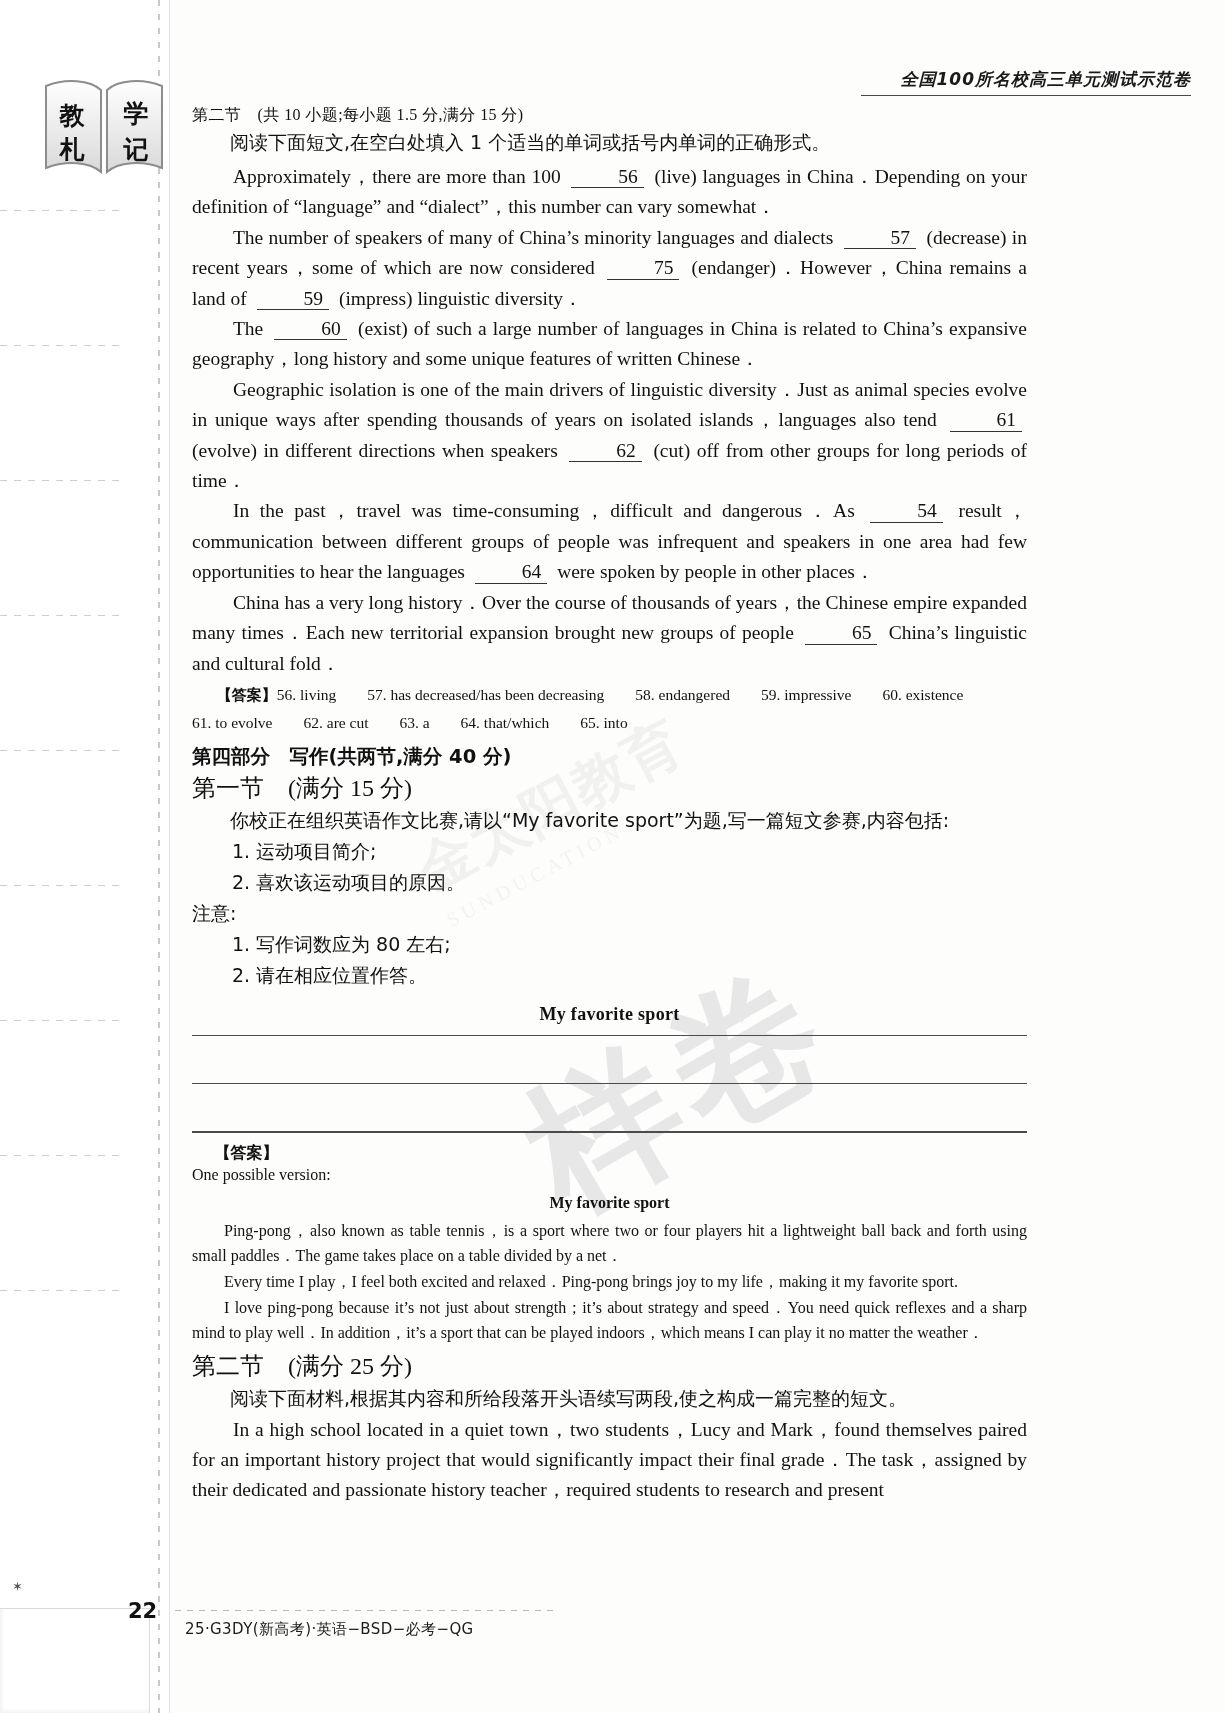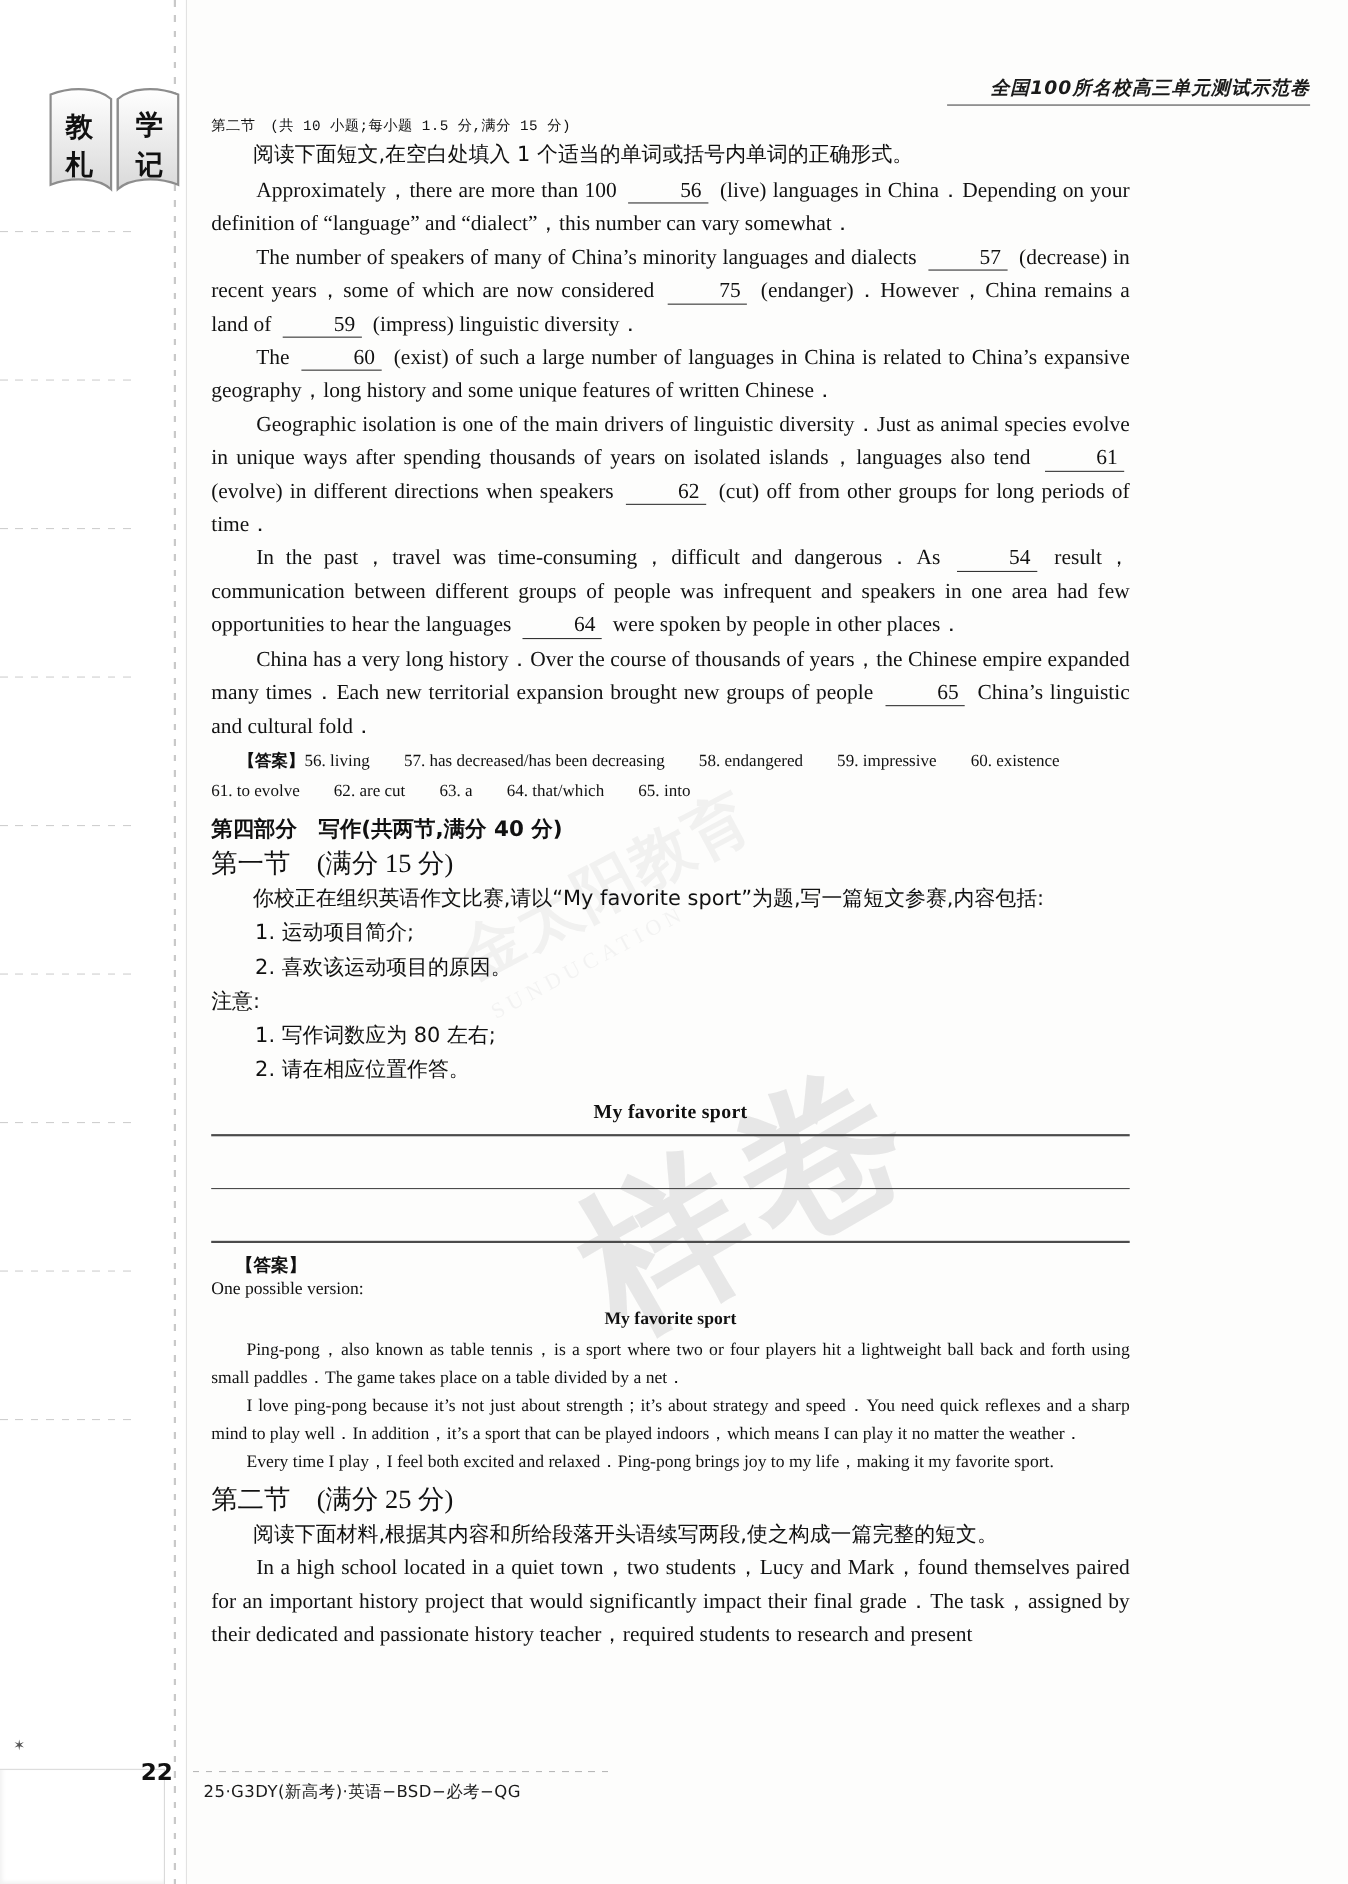--- a/index.html
+++ b/index.html
@@ -54,22 +54,22 @@
     white-space:nowrap;
   }
   .runhead .rh-rule { margin-top:4px; height:1.4px; background:#4a4a4a; width:330px; margin-left:auto; }
 
   
   .content {
     position:absolute; left:192px; top:105px; width:835px;
   }
 
   .sec-head {
-    font-size:13px; margin:0 0 4px 0; letter-spacing:.4px;
-    font-family:Liberation Mono, monospace;
+    font-size:16px; margin:0 0 4px 0; letter-spacing:.4px;
+    font-family:Liberation Serif, serif;
   }
 
   .instr {
     font-size:19px; margin:2px 0 6px 0; text-indent:2em;
     font-family:"DejaVu Sans","Liberation Sans",sans-serif;
   }
 
   p.body {
     font-size:19.5px; line-height:1.56;
     margin:0 0 0 0;
@@ -267,22 +267,22 @@
     <div class="write-lines" id="write-lines">
         <div class="wl"></div>
         <div class="wl"></div>
         <div class="wl"></div>
       </div>
 
     <div class="ans-tag">【答案】</div>
     <div class="model-lead">One possible version:</div>
     <div class="model-title">My favorite sport</div>
     <p class="model">Ping-pong，also known as table tennis，is a sport where two or four players hit a lightweight ball back and forth using small paddles．The game takes place on a table divided by a net．</p>
+    <p class="model">Every time I play，I feel both excited and relaxed．Ping-pong brings joy to my life，making it my favorite sport.</p>
     <p class="model">I love ping-pong because it’s not just about strength；it’s about strategy and speed．You need quick reflexes and a sharp mind to play well．In addition，it’s a sport that can be played indoors，which means I can play it no matter the weather．</p>
-    <p class="model">Every time I play，I feel both excited and relaxed．Ping-pong brings joy to my life，making it my favorite sport.</p>
 
     <div class="sub-head" style="margin-top:4px">第二节　(满分 25 分)</div>
     <div class="zh-line ind">阅读下面材料,根据其内容和所给段落开头语续写两段,使之构成一篇完整的短文。</div>
     <p class="body" style="margin-top:2px">In a high school located in a quiet town，two students，Lucy and Mark，found themselves paired for an important history project that would significantly impact their final grade．The task，assigned by their dedicated and passionate history teacher，required students to research and present</p>
   </div>
 
   <div class="footer">
     <div class="pgnum">22</div>
     <div class="foot-rule"></div>
     <div class="footcode">25·G3DY(新高考)·英语−BSD−必考−QG</div>

